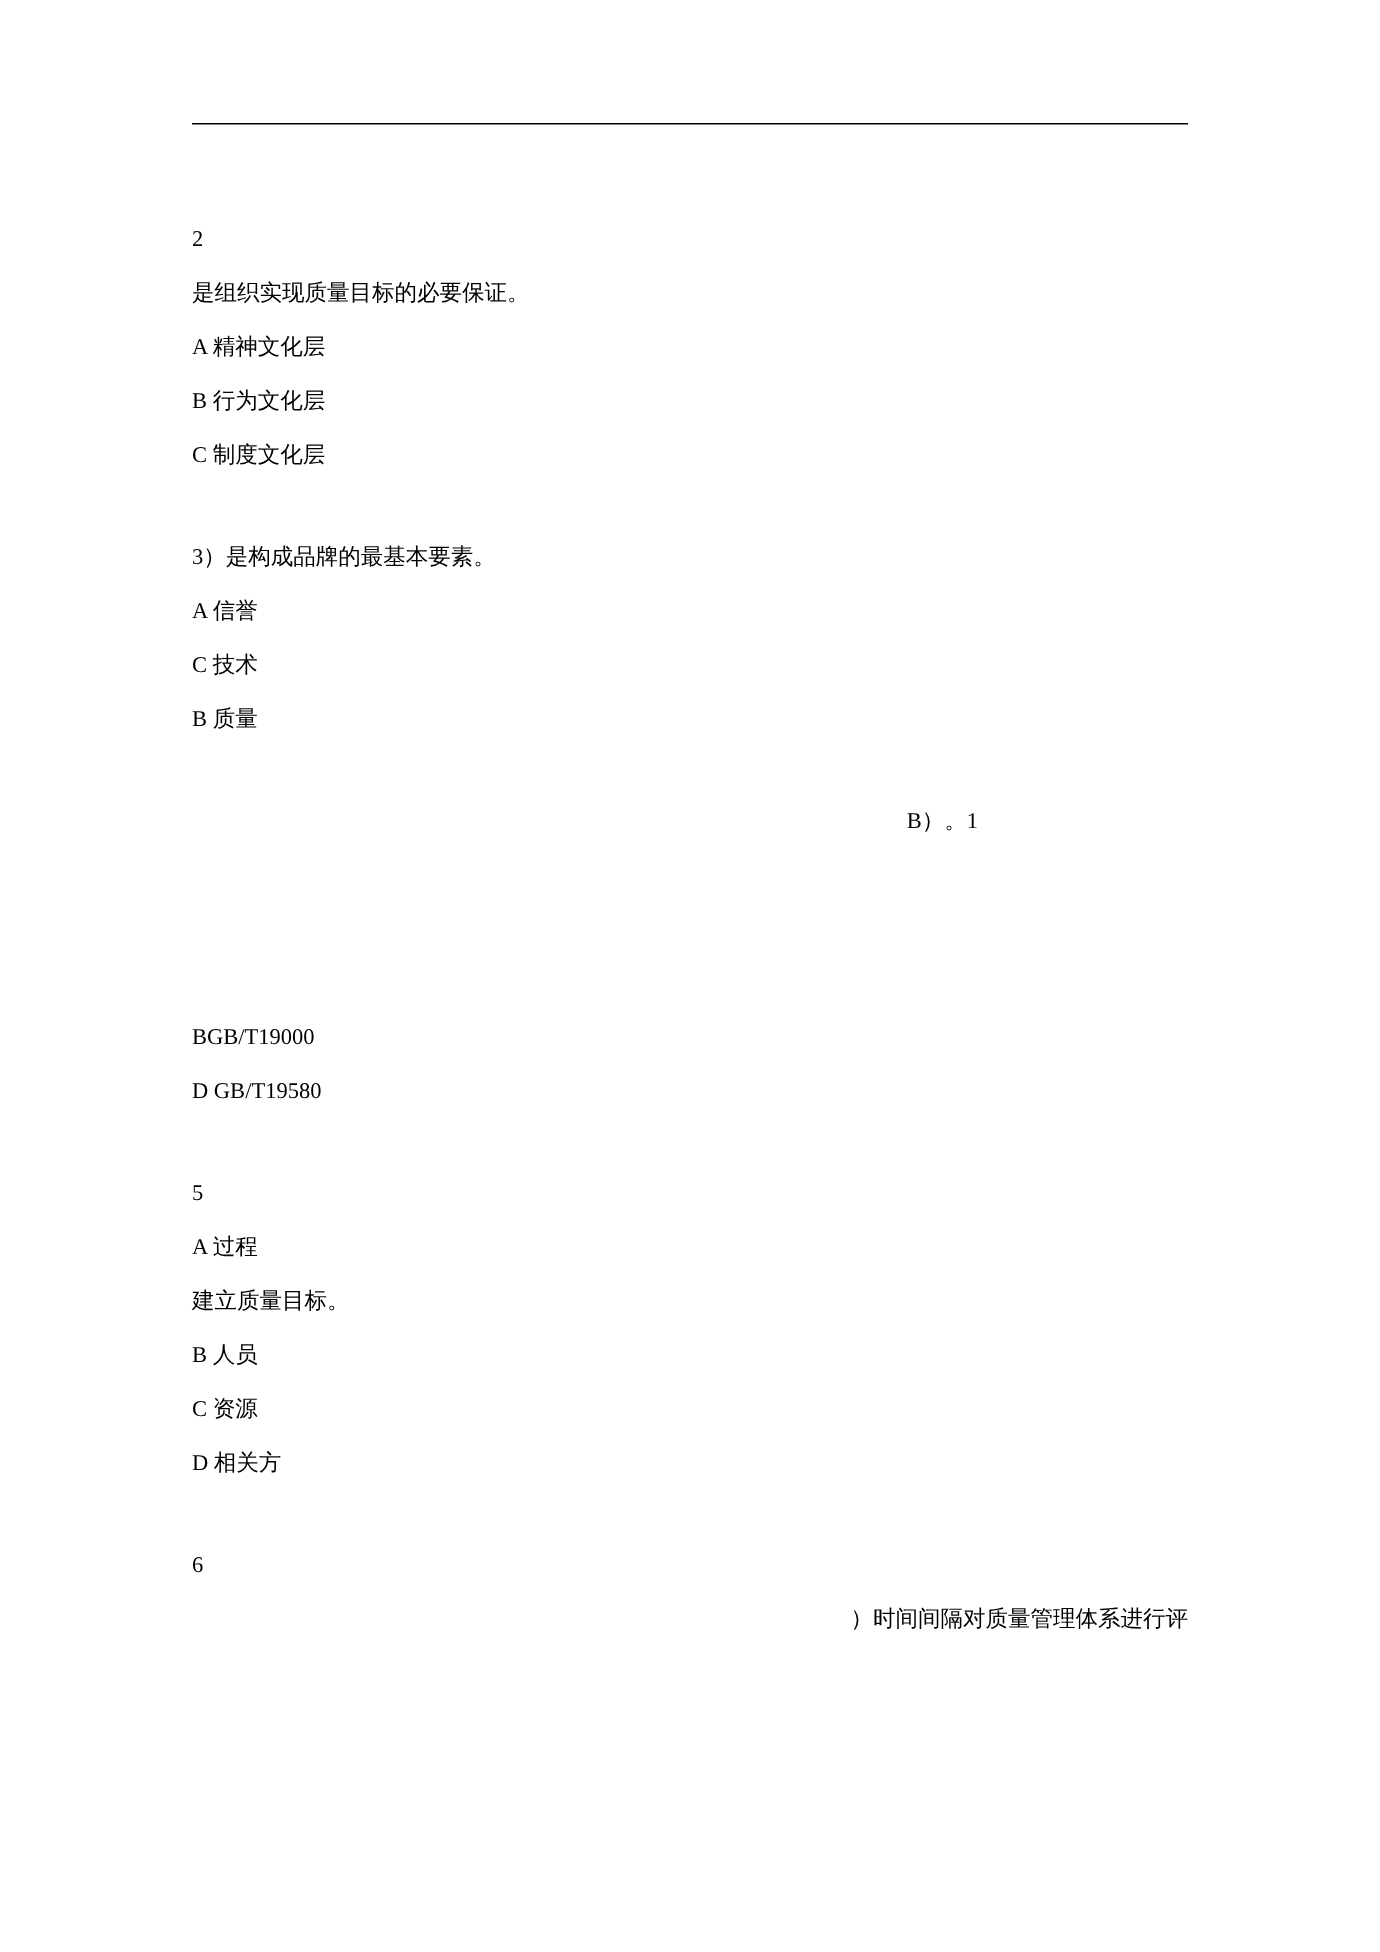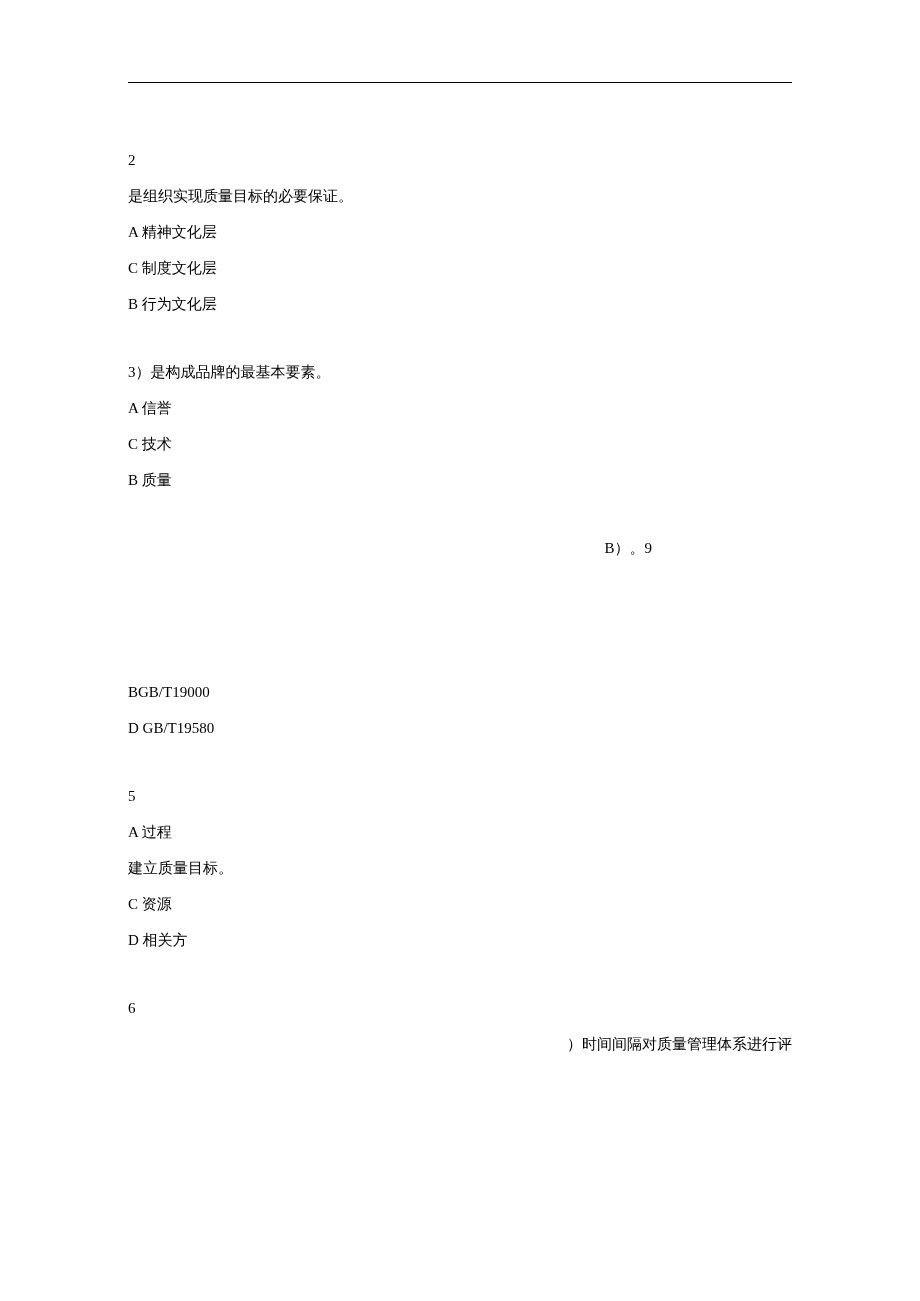--- a/index.html
+++ b/index.html
@@ -52,44 +52,45 @@
 
 <div class="page">
   <div class="rule"></div>
 
   <div class="content">
 
     <div class="qblock">
       <p class="p">2</p>
       <p class="p">是组织实现质量目标的必要保证。</p>
       <p class="p">A 精神文化层</p>
+      <p class="p">B 行为文化层</p>
       <p class="p">C 制度文化层</p>
-      <p class="p">B 行为文化层</p>
     </div>
 
     <div class="qblock">
       <p class="p"><span>3</span><span>）是构成品牌的最基本要素。</span></p>
       <p class="p">A 信誉</p>
       <p class="p">C 技术</p>
       <p class="p">B 质量</p>
     </div>
 
     <div class="qblock">
       <p class="p floatright">
         <span>&nbsp;</span>
-        <span class="right-frag" style="right:140px;">B）。9</span>
+        <span class="right-frag" style="right:140px;">B）。1</span>
       </p>
       <p class="p">BGB/T19000</p>
       <p class="p">D GB/T19580</p>
     </div>
 
     <div class="qblock">
       <p class="p">5</p>
       <p class="p">A 过程</p>
       <p class="p">建立质量目标。</p>
+      <p class="p">B 人员</p>
       <p class="p">C 资源</p>
       <p class="p">D 相关方</p>
     </div>
 
     <div class="qblock">
       <p class="p">6</p>
       <p class="p floatright">
         <span>&nbsp;</span>
         <span class="right-frag" style="right:0;">）时间间隔对质量管理体系进行评</span>
       </p>

